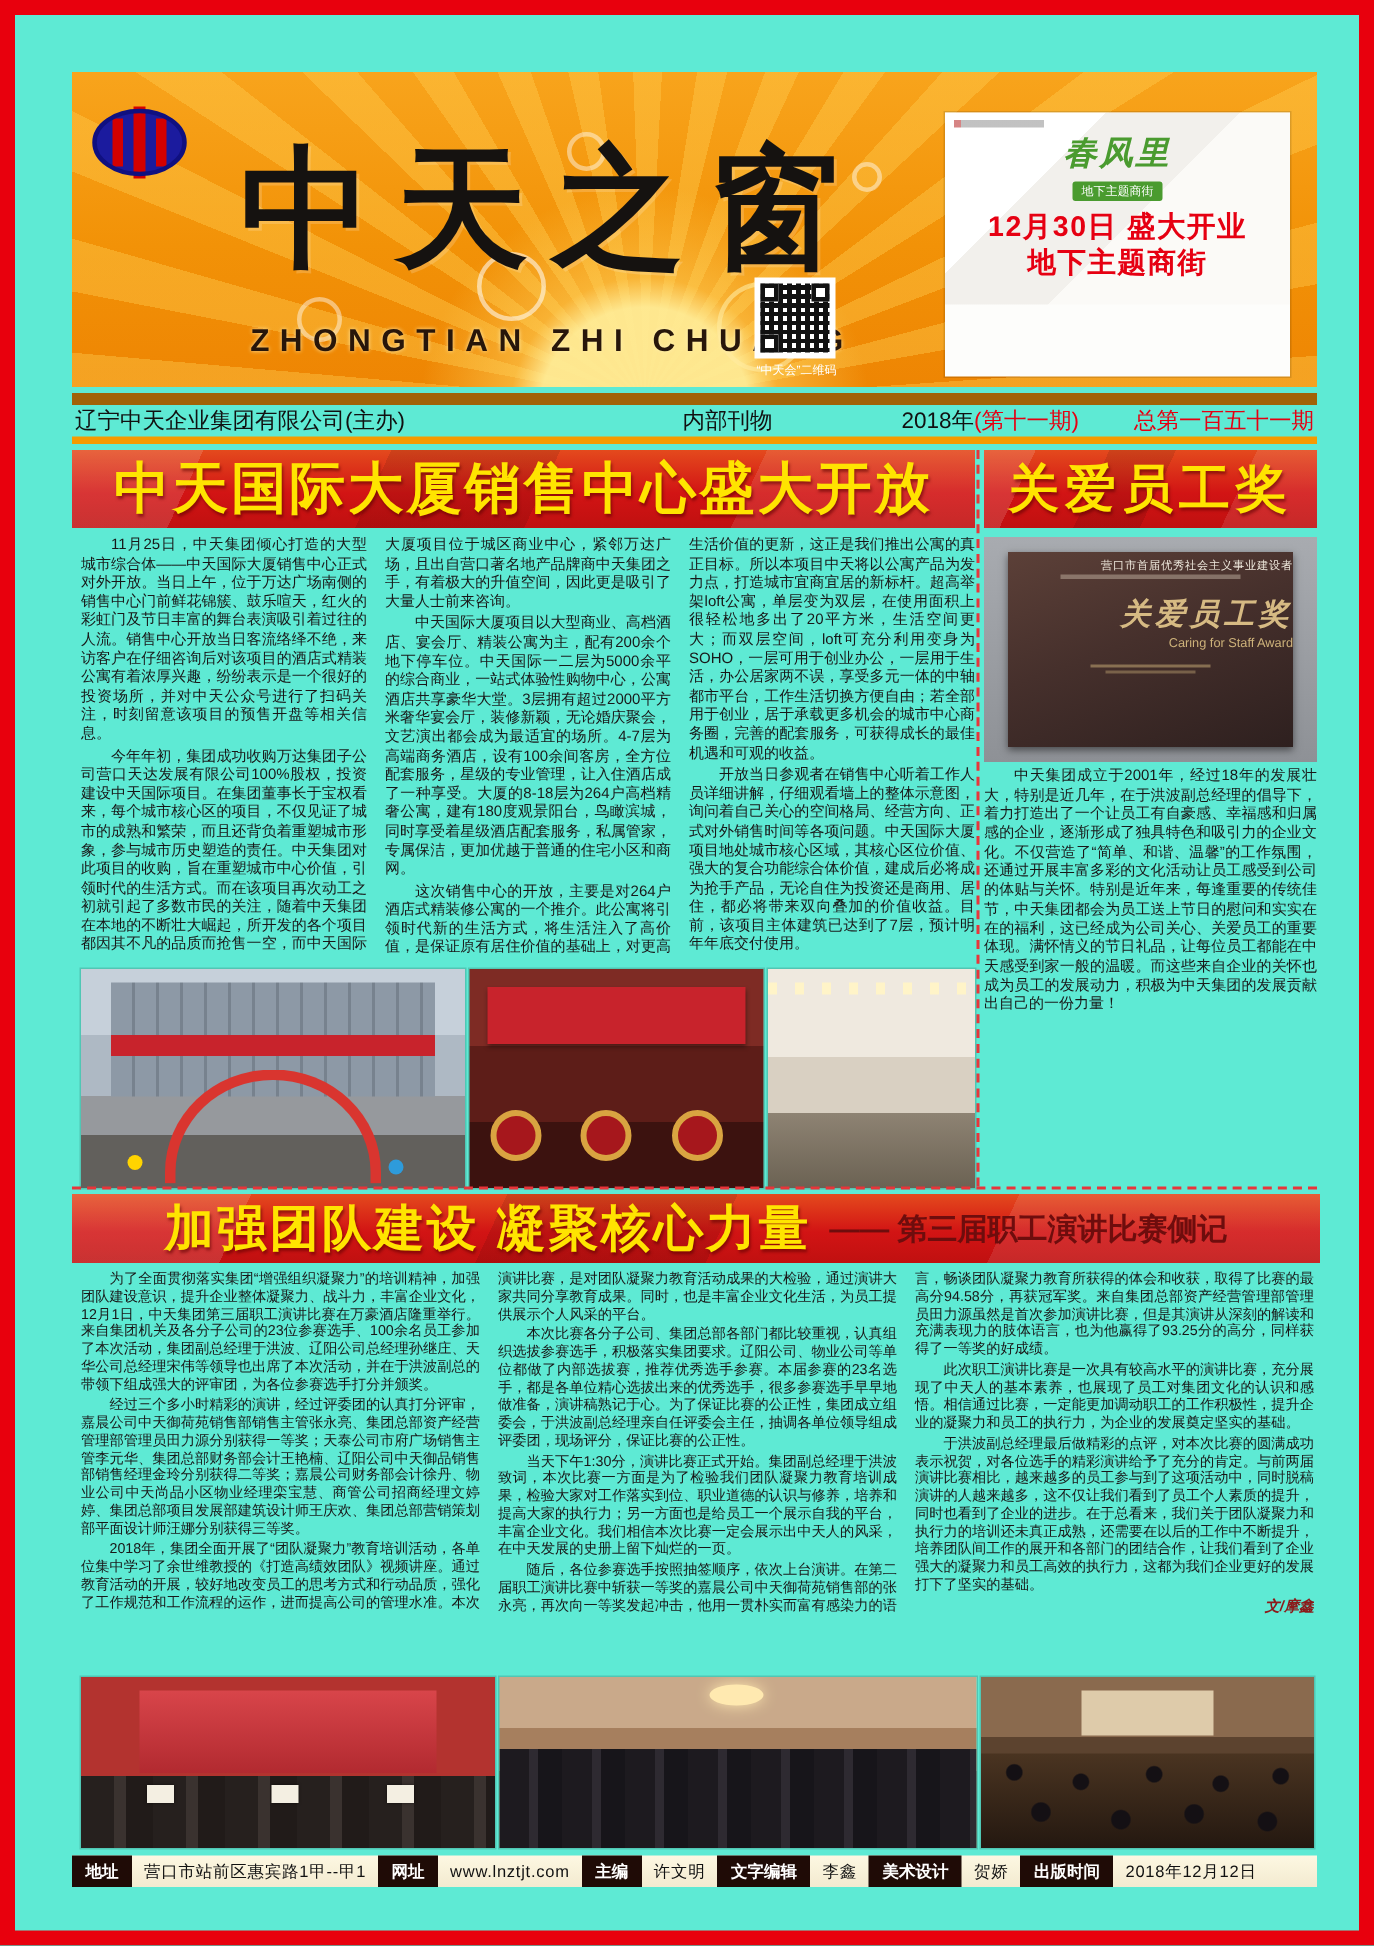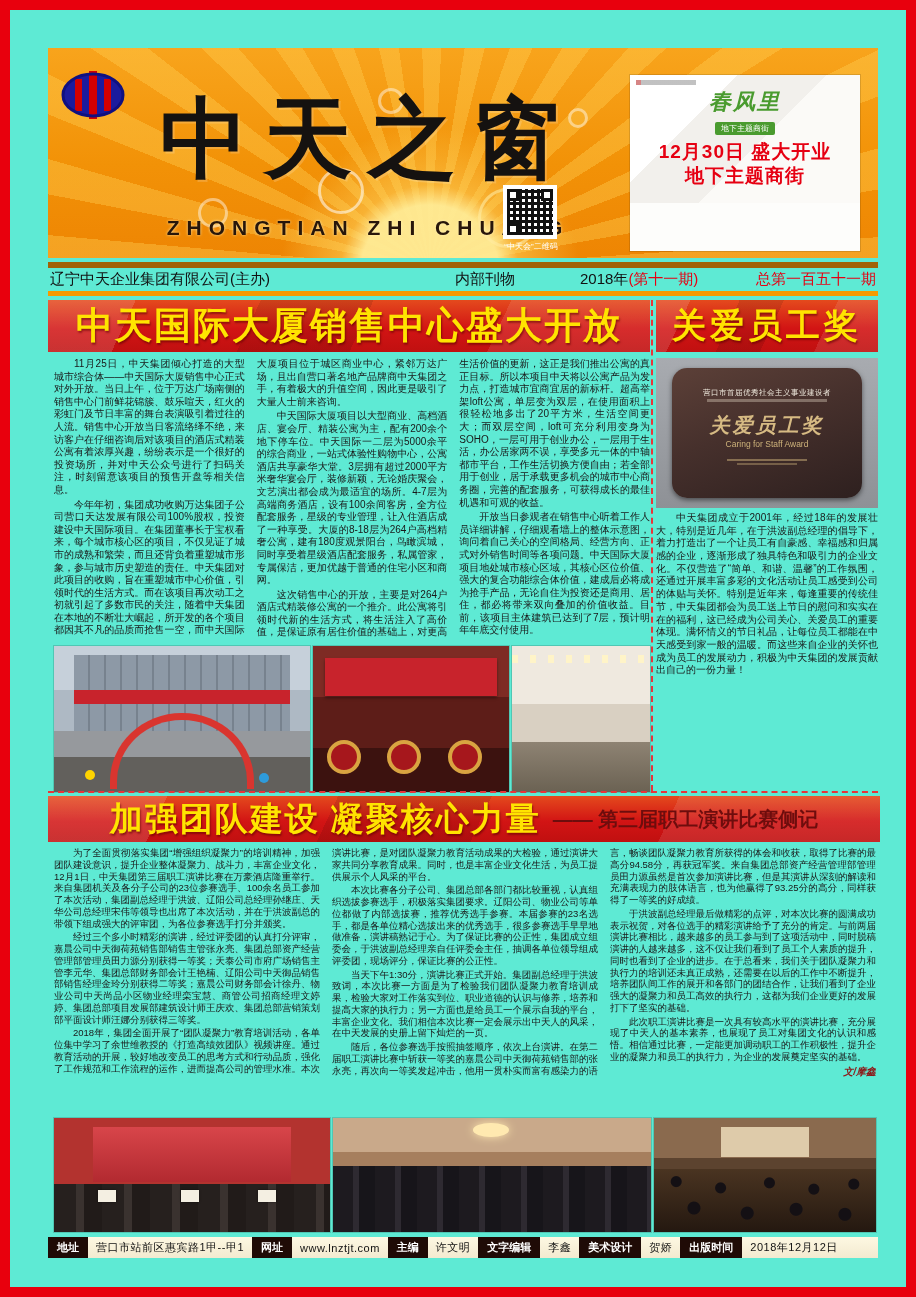--- a/index.html
+++ b/index.html
@@ -47,25 +47,25 @@
     font-family:"DejaVu Serif",serif; letter-spacing:2px; }
   .ad-brand-sub { display:inline-block; font-size:8px; color:#fff; background:#4a9b2f; padding:1px 6px; border-radius:2px; }
   .ad-line { font-size:19px; font-weight:bold; color:#e60012; line-height:1.25; letter-spacing:1px; }
   .ad-band { height:48px; background:linear-gradient(90deg,#2e2373,#6c1e86 55%,#8b1c84 75%,#4a1a6e);
     color:#fff; text-align:center; padding-top:4px; }
   .ad-phone { font-size:17px; font-weight:bold; letter-spacing:2px; }
   .ad-addr { font-size:13px; font-weight:bold; }
 
   
   .infobar { position:absolute; left:48px; top:262px; width:830px; height:34px;
-    border-top:6px solid #a16207; border-bottom:5px solid #f59a00;
+    border-top:8px solid #a16207; border-bottom:5px solid #f59a00;
     display:flex; align-items:center; font-size:15px; color:#111; }
   .infobar .pub { margin-left:2px; }
   .infobar .mid { margin-left:185px; }
-  .infobar .iss { margin-left:65px;text-align:right; }
+  .infobar .iss { margin-left:86px;text-align:right; }
   .infobar .tot { margin-left:auto; margin-right:2px; color:#e60012; }
   .red { color:#e60012; }
 
   
   .banner { position:absolute; display:flex; align-items:center; justify-content:center;
     background:
       linear-gradient(115deg, rgba(255,255,255,.14) 0 14%, rgba(255,255,255,0) 14% 34%, rgba(0,0,0,.10) 34% 52%, rgba(255,255,255,0) 52% 74%, rgba(255,255,255,.10) 74%),
       linear-gradient(180deg,#e44a1d 0%,#d21414 55%,#c01010 100%); }
   .banner .ttl { font-weight:bold; color:#ffe400; text-shadow:1px 2px 2px rgba(90,0,0,.55); white-space:nowrap; }
   .banner1 { left:48px; top:300px; width:602px; height:52px; }
@@ -87,21 +87,21 @@
     font-size:9.5px; line-height:1.24; color:#181818; }
   .side-text { position:absolute; left:656px; top:512px; width:222px; height:252px;
     font-size:10px; line-height:1.27; color:#181818; overflow:hidden; }
   .para { text-indent:2em; text-align:justify; margin-bottom:2px; }
   .byline { text-align:right; font-style:italic; font-weight:bold; color:#8b1a1a; font-size:10px; margin-top:3px; }
 
   
   .plaque { position:absolute; left:656px; top:358px; width:222px; height:150px;
     background:linear-gradient(180deg,#a8abb0,#8e9196); padding:10px 16px; }
   .plaque-inner { width:100%; height:100%; background:linear-gradient(160deg,#5c4038 0%,#46302c 45%,#2e201f 100%);
-    text-align:center; padding-top:20px; box-shadow:0 2px 5px rgba(0,0,0,.5);border-radius:15px; }
+    text-align:right; padding-top:4px; box-shadow:0 2px 5px rgba(0,0,0,.5); }
   .plaque-l1 { font-size:7.5px; color:#efe9dd; letter-spacing:.5px; }
   .plaque-l1b { margin:1px auto 10px; width:120px; height:3px; background:rgba(240,230,210,.35); }
   .plaque-l2 { font-size:20px; font-weight:bold; font-style:italic; color:#d6ba83;
     font-family:"DejaVu Serif",serif; letter-spacing:3px; }
   .plaque-l3 { font-size:8.5px; color:#cdb27a; }
   .plaque-l4 { margin:10px auto 2px; width:80px; height:2px; background:rgba(205,178,122,.5); }
   .plaque-l5 { margin:0 auto; width:60px; height:2px; background:rgba(205,178,122,.4); }
 
   
   .photos { position:absolute; display:flex; gap:3px; }
@@ -282,22 +282,22 @@
     <span class="sub">—— 第三届职工演讲比赛侧记</span>
   </div>
 
   <div class="art2-text cols3">
     <p class="para">为了全面贯彻落实集团“增强组织凝聚力”的培训精神，加强团队建设意识，提升企业整体凝聚力、战斗力，丰富企业文化，12月1日，中天集团第三届职工演讲比赛在万豪酒店隆重举行。来自集团机关及各分子公司的23位参赛选手、100余名员工参加了本次活动，集团副总经理于洪波、辽阳公司总经理孙继庄、天华公司总经理宋伟等领导也出席了本次活动，并在于洪波副总的带领下组成强大的评审团，为各位参赛选手打分并颁奖。</p>
     <p class="para">经过三个多小时精彩的演讲，经过评委团的认真打分评审，嘉晨公司中天御荷苑销售部销售主管张永亮、集团总部资产经营管理部管理员田力源分别获得一等奖；天泰公司市府广场销售主管李元华、集团总部财务部会计王艳楠、辽阳公司中天御品销售部销售经理金玲分别获得二等奖；嘉晨公司财务部会计徐丹、物业公司中天尚品小区物业经理栾宝慧、商管公司招商经理文婷婷、集团总部项目发展部建筑设计师王庆欢、集团总部营销策划部平面设计师汪娜分别获得三等奖。</p>
     <p class="para">2018年，集团全面开展了“团队凝聚力”教育培训活动，各单位集中学习了余世维教授的《打造高绩效团队》视频讲座。通过教育活动的开展，较好地改变员工的思考方式和行动品质，强化了工作规范和工作流程的运作，进而提高公司的管理水准。本次演讲比赛，是对团队凝聚力教育活动成果的大检验，通过演讲大家共同分享教育成果。同时，也是丰富企业文化生活，为员工提供展示个人风采的平台。</p>
     <p class="para">本次比赛各分子公司、集团总部各部门都比较重视，认真组织选拔参赛选手，积极落实集团要求。辽阳公司、物业公司等单位都做了内部选拔赛，推荐优秀选手参赛。本届参赛的23名选手，都是各单位精心选拔出来的优秀选手，很多参赛选手早早地做准备，演讲稿熟记于心。为了保证比赛的公正性，集团成立组委会，于洪波副总经理亲自任评委会主任，抽调各单位领导组成评委团，现场评分，保证比赛的公正性。</p>
     <p class="para">当天下午1:30分，演讲比赛正式开始。集团副总经理于洪波致词，本次比赛一方面是为了检验我们团队凝聚力教育培训成果，检验大家对工作落实到位、职业道德的认识与修养，培养和提高大家的执行力；另一方面也是给员工一个展示自我的平台，丰富企业文化。我们相信本次比赛一定会展示出中天人的风采，在中天发展的史册上留下灿烂的一页。</p>
     <p class="para">随后，各位参赛选手按照抽签顺序，依次上台演讲。在第二届职工演讲比赛中斩获一等奖的嘉晨公司中天御荷苑销售部的张永亮，再次向一等奖发起冲击，他用一贯朴实而富有感染力的语言，畅谈团队凝聚力教育所获得的体会和收获，取得了比赛的最高分94.58分，再获冠军奖。来自集团总部资产经营管理部管理员田力源虽然是首次参加演讲比赛，但是其演讲从深刻的解读和充满表现力的肢体语言，也为他赢得了93.25分的高分，同样获得了一等奖的好成绩。</p>
+    <p class="para">此次职工演讲比赛是一次具有较高水平的演讲比赛，充分展现了中天人的基本素养，也展现了员工对集团文化的认识和感悟。相信通过比赛，一定能更加调动职工的工作积极性，提升企业的凝聚力和员工的执行力，为企业的发展奠定坚实的基础。</p>
     <p class="para">于洪波副总经理最后做精彩的点评，对本次比赛的圆满成功表示祝贺，对各位选手的精彩演讲给予了充分的肯定。与前两届演讲比赛相比，越来越多的员工参与到了这项活动中，同时脱稿演讲的人越来越多，这不仅让我们看到了员工个人素质的提升，同时也看到了企业的进步。在于总看来，我们关于团队凝聚力和执行力的培训还未真正成熟，还需要在以后的工作中不断提升，培养团队间工作的展开和各部门的团结合作，让我们看到了企业强大的凝聚力和员工高效的执行力，这都为我们企业更好的发展打下了坚实的基础。</p>
-    <p class="para">此次职工演讲比赛是一次具有较高水平的演讲比赛，充分展现了中天人的基本素养，也展现了员工对集团文化的认识和感悟。相信通过比赛，一定能更加调动职工的工作积极性，提升企业的凝聚力和员工的执行力，为企业的发展奠定坚实的基础。</p>
     <p class="byline">文/摩鑫</p>
   </div>
 
   <div class="photos photos-2">
     <div class="photo ph-award">
       <div class="dec screen"></div>
       <div class="dec people"></div>
       <div class="dec cert c1"></div>
       <div class="dec cert c2"></div>
       <div class="dec cert c3"></div>

